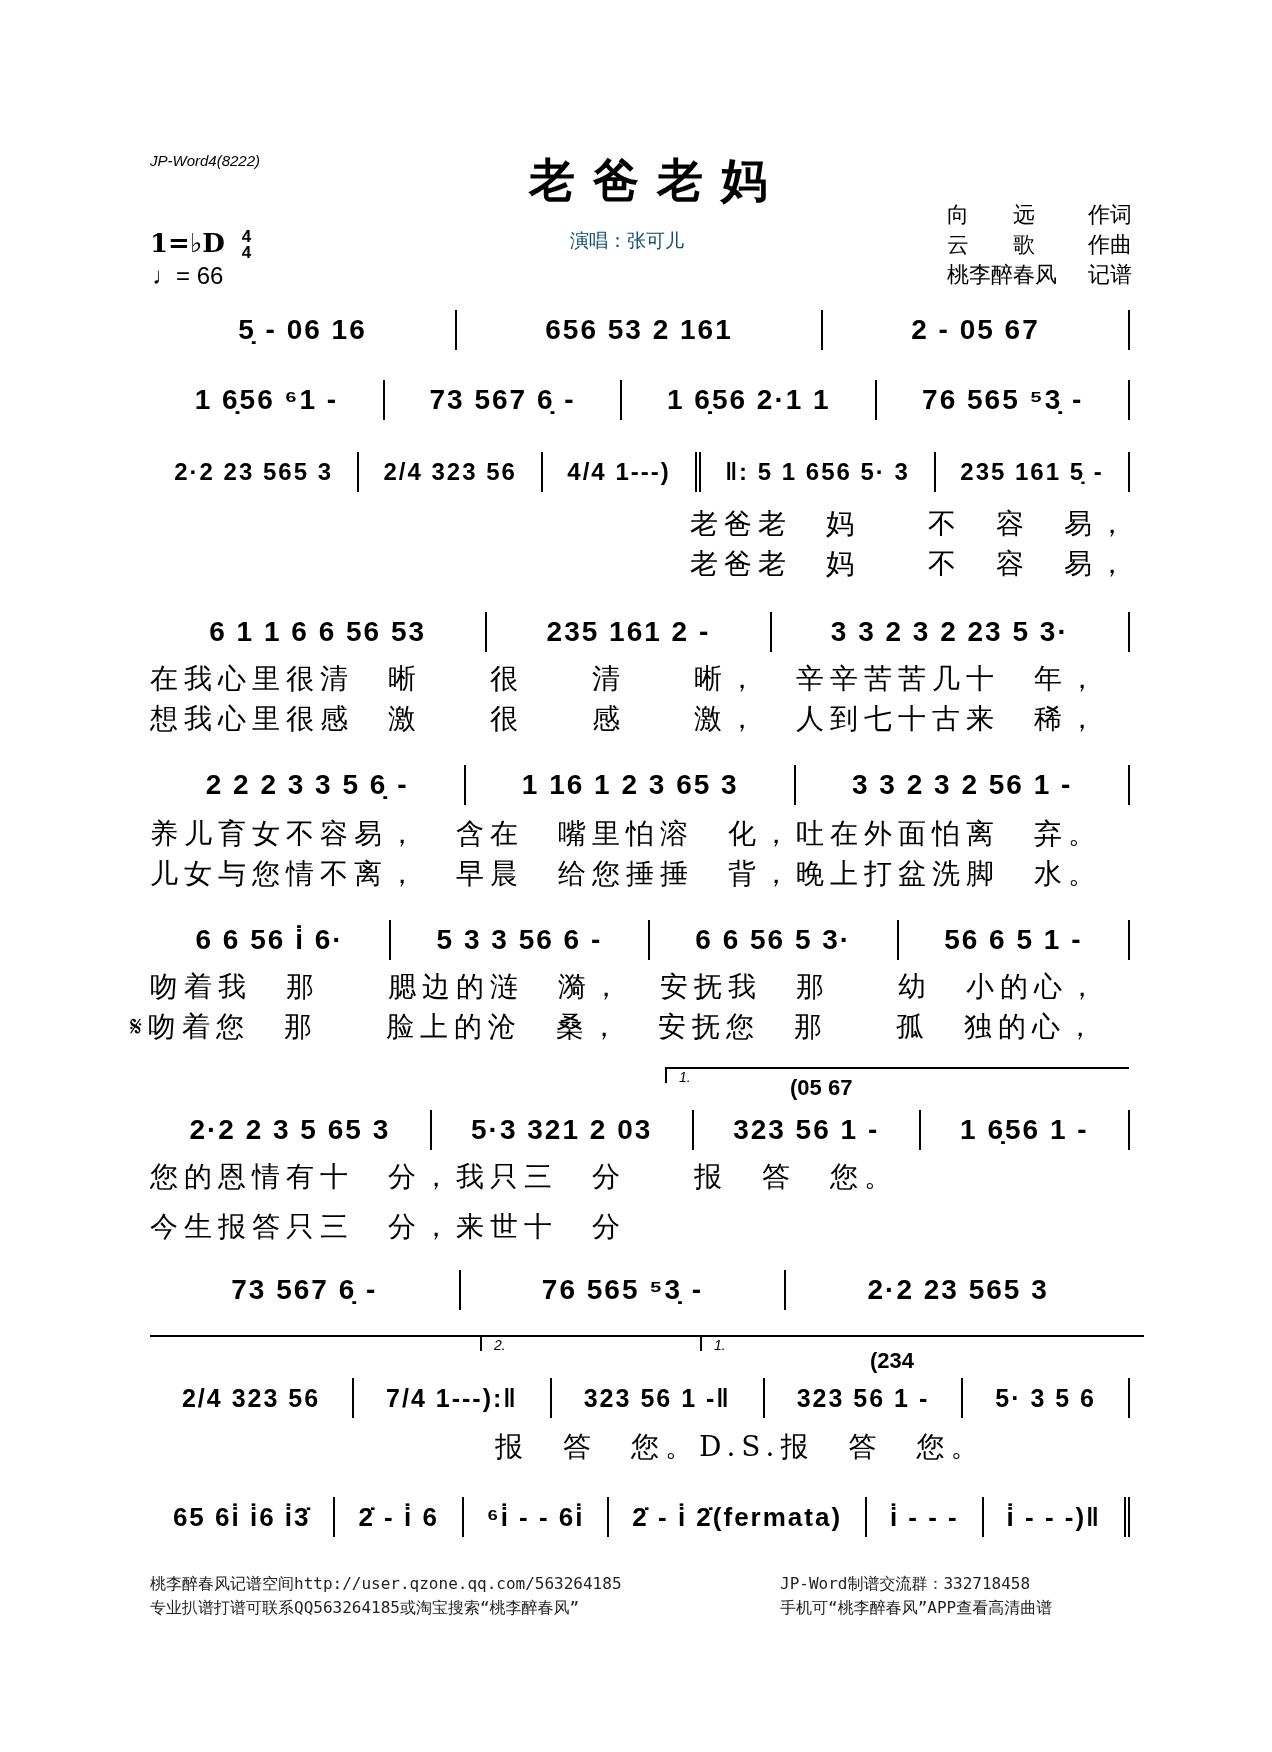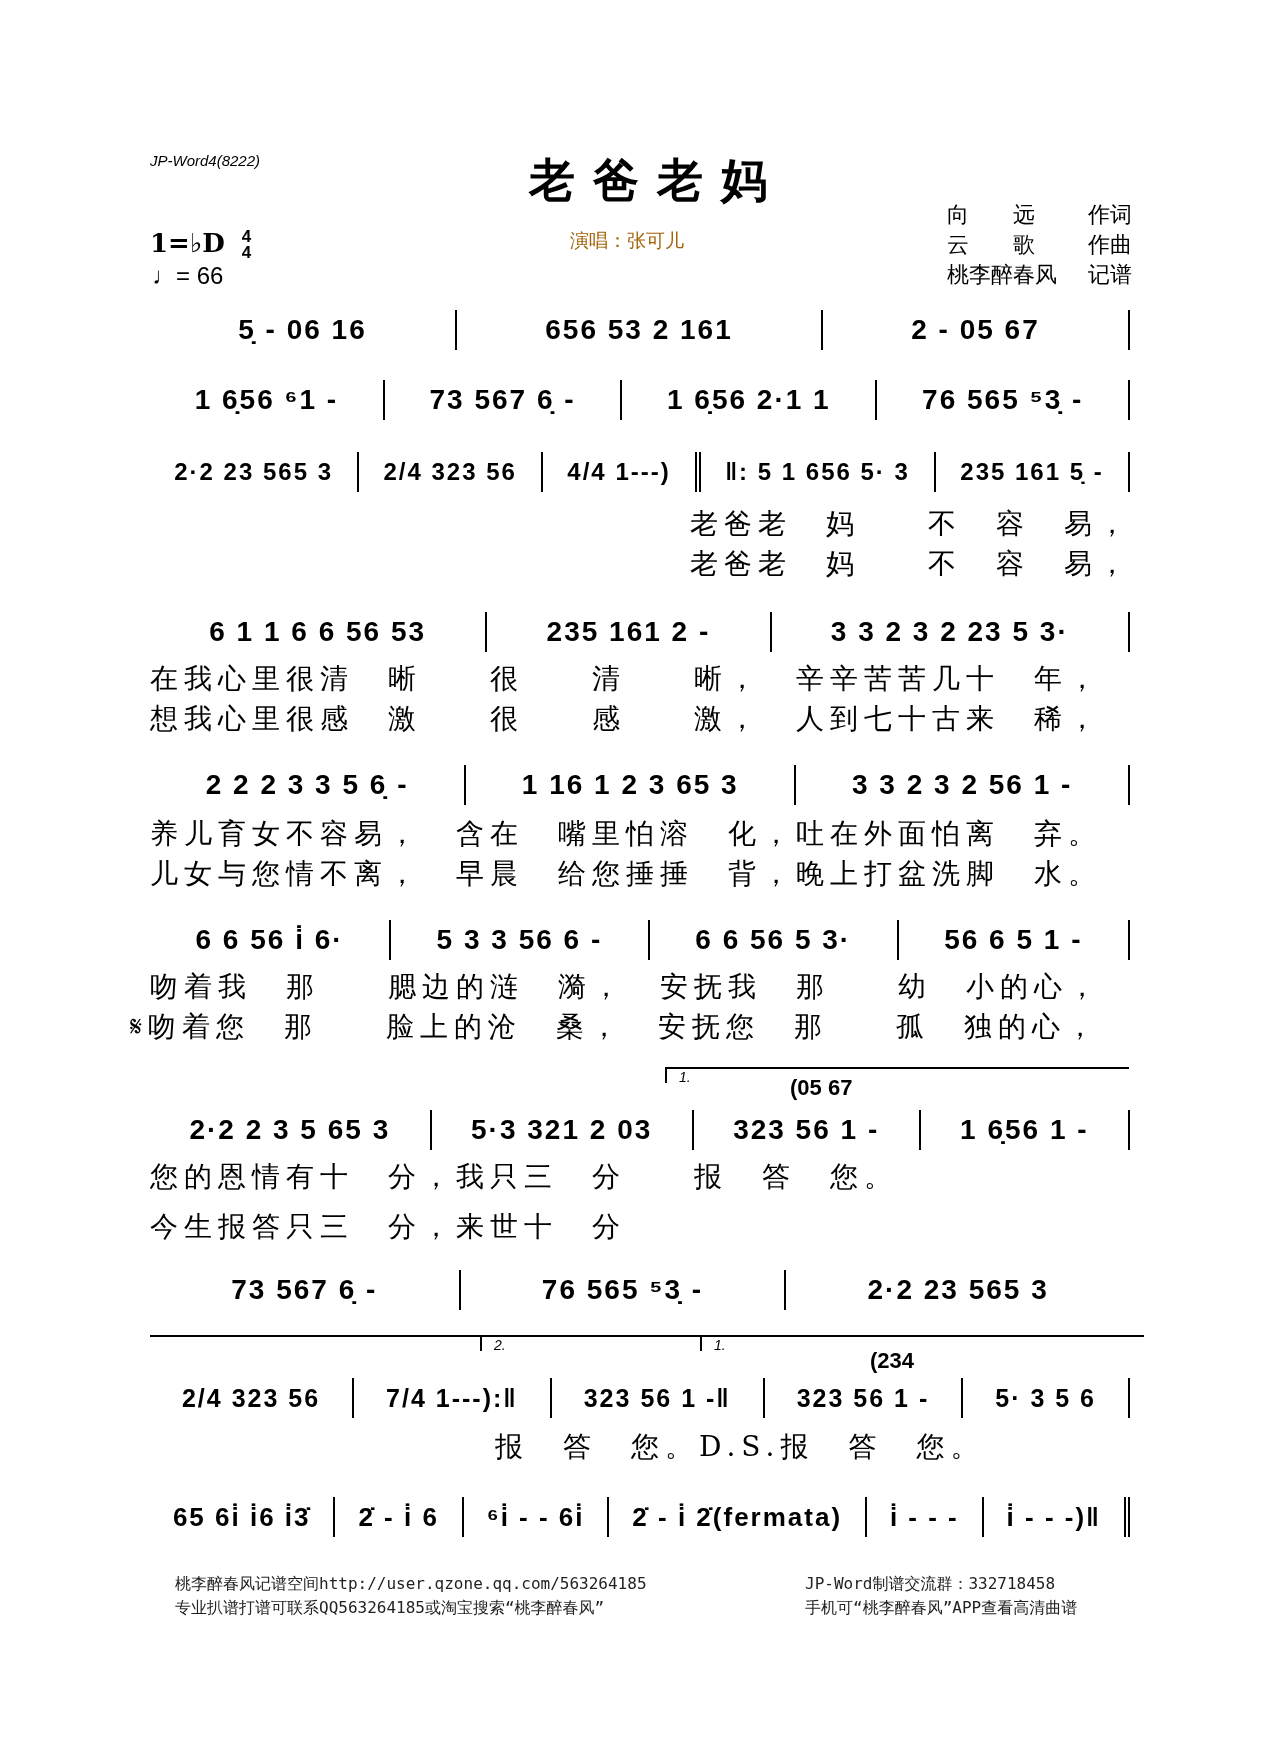--- a/index.html
+++ b/index.html
@@ -1,33 +1,33 @@
 <!DOCTYPE html>
 <html><head>
 <meta charset="utf-8">
 <style>
   html, body { margin: 0; padding: 0; background: #ffffff; }
   body { width: 1272px; height: 1752px; position: relative; overflow: hidden; color: #000; font-family: "DejaVu Sans", sans-serif; }
   .abs { position: absolute; }
   .software { left: 150px; top: 152px; font-family: "Liberation Sans", sans-serif; font-style: italic; font-size: 15px; }
   .title { left: 0; width: 1272px; top: 150px; text-align: center; font-family: "DejaVu Serif", serif; font-weight: bold; font-size: 46px; letter-spacing: 18px; margin-left: 21px; }
-  .singer { left: 570px; top: 228px; font-size: 19px; color: #a16207; }
+  .singer { left: 570px; top: 228px; font-size: 19px; color: #0c4a6e; }
   .credits { right: 140px; top: 200px; font-family: "DejaVu Serif", serif; font-size: 22px; line-height: 30px; text-align: justify; }
   .credits div { display: flex; justify-content: space-between; width: 185px; }
   .key { left: 150px; top: 228px; font-family: "DejaVu Serif", serif; font-weight: bold; font-size: 26px; }
   .timesig { display: inline-flex; flex-direction: column; font-size: 17px; line-height: 16px; vertical-align: middle; margin-left: 8px; font-family: "Liberation Sans", sans-serif; font-weight: bold; }
   .tempo { left: 152px; top: 262px; font-family: "Liberation Sans", sans-serif; font-size: 24px; }
   .line { left: 150px; width: 980px; font-family: "Liberation Sans", sans-serif; font-weight: bold; font-size: 28px; letter-spacing: 2px; white-space: pre; display: flex; align-items: center; }
   .measure { flex: 1 1 auto; display: flex; justify-content: space-around; align-items: center; border-right: 2px solid #000; padding: 0 8px; height: 40px; }
   .measure:last-child { border-right: 2px solid #000; }
   .measure.nobar { border-right: none; }
   .measure.dbl { border-right: 6px double #000; text-align: right; }
   .lyric { left: 150px; width: 980px; font-family: "DejaVu Serif", serif; font-size: 28px; white-space: pre; letter-spacing: 6px; }
   .volta { border-top: 2px solid #000; border-left: 2px solid #000; height: 14px; font-family: "Liberation Sans", sans-serif; font-style: italic; font-size: 14px; padding-left: 12px; }
-  .footer { font-family: "DejaVu Sans Mono", monospace; font-size: 16px; color: #222; line-height: 24px; margin-left: 25px; }
+  .footer { font-family: "DejaVu Sans Mono", monospace; font-size: 16px; color: #222; line-height: 24px; }
 </style>
 </head>
 <body>
 
 <div class="abs software">JP-Word4(8222)</div>
 <div class="abs title">老爸老妈</div>
 <div class="abs singer">演唱：张可儿</div>
 
 <div class="abs credits">
   <div>

